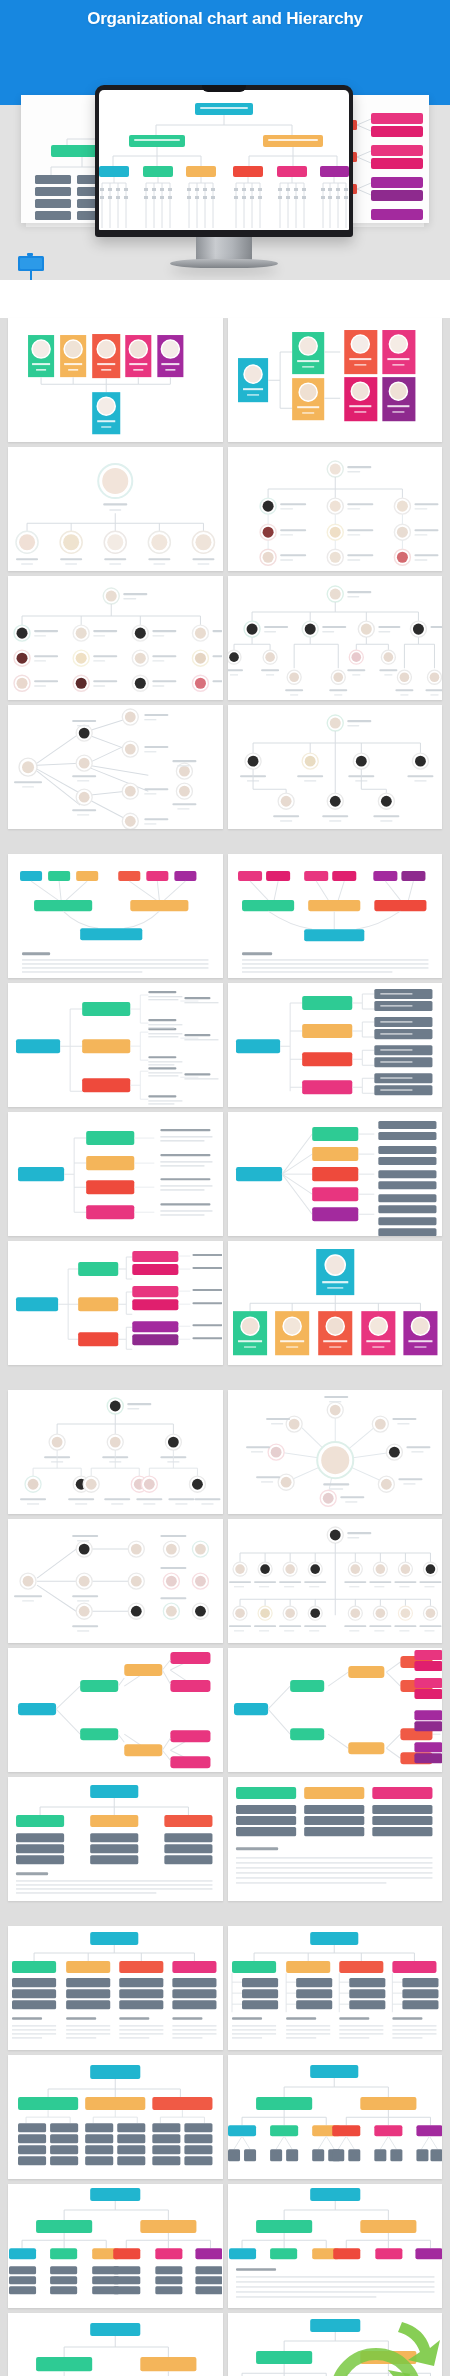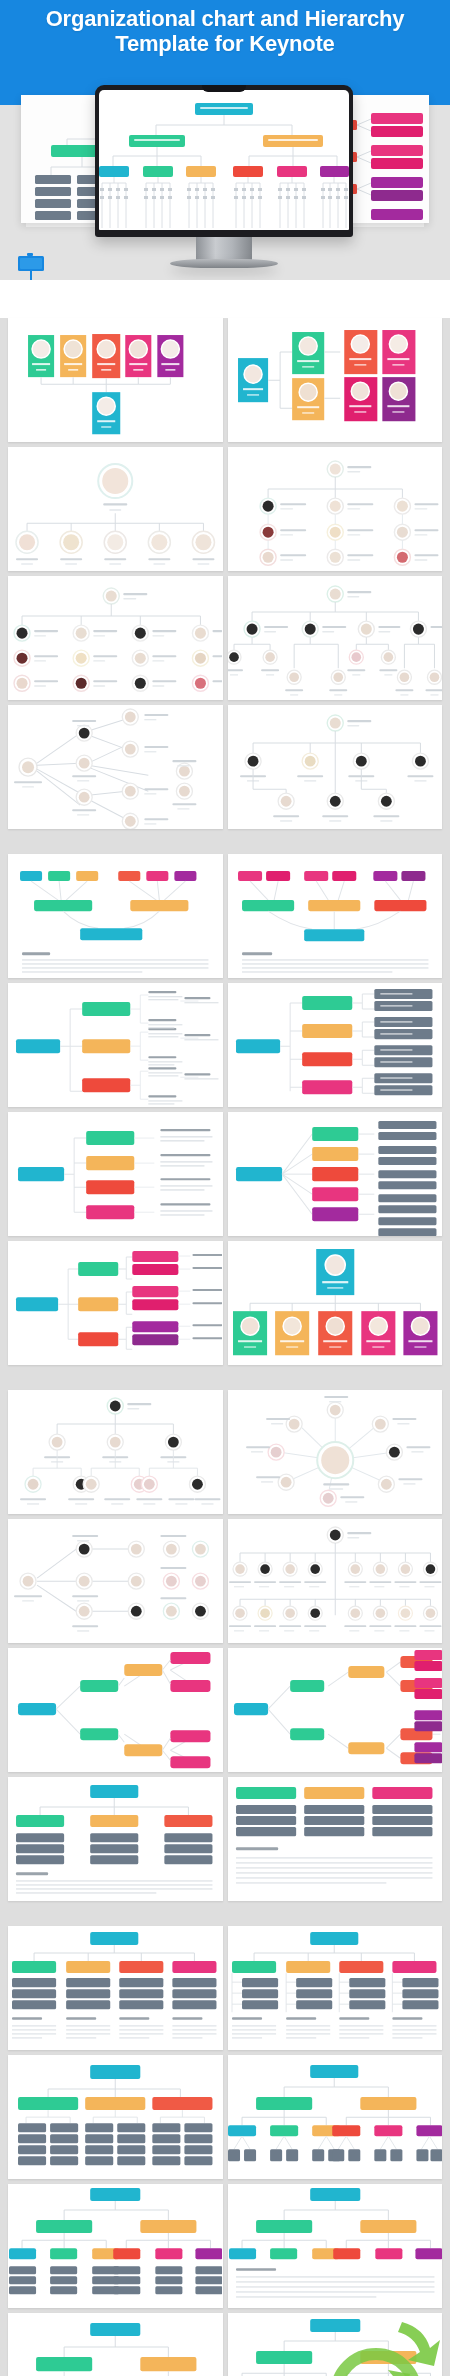--- a/index.html
+++ b/index.html
@@ -9,21 +9,21 @@
     font-family: "Liberation Sans", sans-serif;
   }
   .page { width: 450px; position: relative; overflow: hidden; }
 
   
   .hero { position: relative; width: 450px; height: 280px; background: #e2e2e2; overflow: hidden; }
   .hero-band { position: absolute; top: 0; left: 0; width: 450px; height: 105px; background: #1787e0; z-index: 1; }
   .hero-title {
     position: absolute; top: 6px; left: 0; width: 450px; z-index: 4;
     text-align: center; color: #ffffff; font-weight: bold;
-    font-size: 22px; line-height: 25px; letter-spacing: -0.2px;
+    font-size: 17px; line-height: 25px; letter-spacing: -0.2px;
     text-shadow: 0 1px 2px rgba(0,0,0,0.10);
   }
 
   
   .back-sheet {
     position: absolute; top: 95px; left: 21px; width: 408px; height: 128px;
     background: #fdfdfd; z-index: 2;
     box-shadow: 0 3px 8px rgba(0,0,0,0.13);
   }
   .back-sheet2 {
@@ -78,21 +78,20 @@
 </head>
 <body>
 
 <div class="page">
 
   <div class="hero">
     <div class="hero-band"></div>
 
     <div class="hero-title">
       <div>Organizational chart and Hierarchy</div>
-      <div>Template for Keynote</div>
     </div>
 
     <div class="back-sheet2"></div>
     <div class="back-sheet">
       <svg class="back-chart" viewBox="0 0 408 128">
 
         <rect x="30" y="50" width="62" height="12" rx="2" fill="#2ecb94"></rect>
         <path d="M61 62 V72 M30 72 H92 M30 72 V80 M92 72 V80" stroke="#d8dde2" stroke-width="1" fill="none"></path>
         <g fill="#6d7b8a">
           <rect x="14" y="80" width="36" height="9" rx="1.5"></rect>

